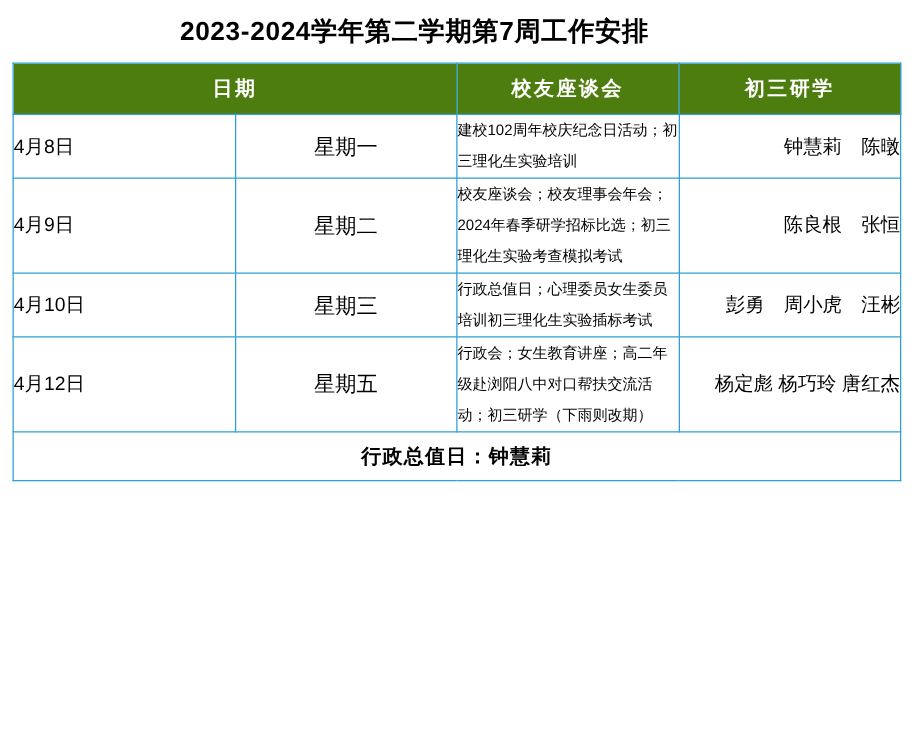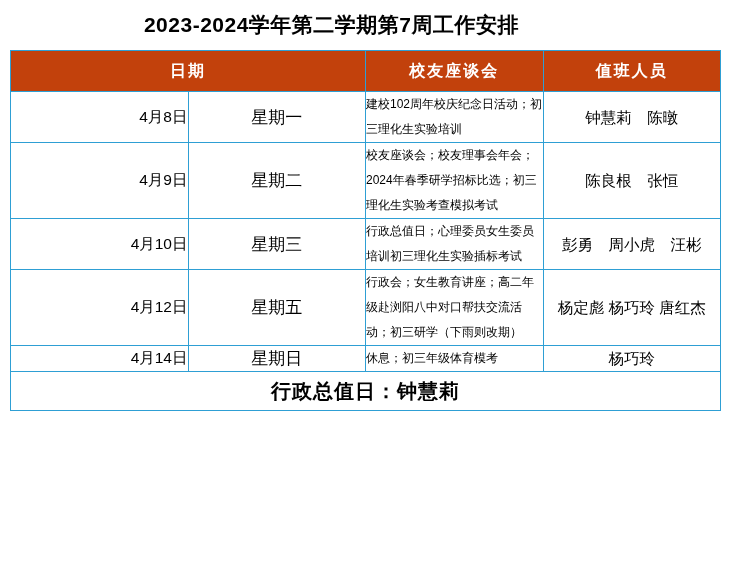--- a/index.html
+++ b/index.html
@@ -34,31 +34,31 @@
     width: 711px;
     margin: 0 10px;
     table-layout: fixed;
   }
   table.schedule td, table.schedule th {
     border: 1px solid #2e9fd4;
     padding: 0;
     vertical-align: middle;
   }
   thead th {
-    background: #c2410c;
+    background: #4d7c0f;
     color: #ffffff;
     font-size: 16px;
     font-weight: bold;
     height: 40px;
     text-align: center;
     letter-spacing: 2px;
   }
   td.date-cell {
     width: 107px;
-    text-align: right;
+    text-align: left;
     font-size: 15.5px;
     padding: 4px 2px;
   }
   td.weekday-cell {
     width: 84px;
     text-align: center;
     font-size: 17px;
     padding: 4px 2px;
   }
   td.detail-cell {
@@ -66,46 +66,46 @@
     font-size: 12px;
     line-height: 25px;
     padding: 6px 8px 6px 10px;
     text-align: left;
   }
   td.duty-cell {
     width: 218px;
     font-size: 15.5px;
     line-height: 25px;
     padding: 6px 8px 6px 10px;
-    text-align: center;
+    text-align: right;
   }
   tfoot td {
     text-align: center;
-    font-size: 20px;
+    font-size: 16px;
     font-weight: bold;
     height: 38px;
     letter-spacing: 1px;
   }
   .footer-strong {
     font-weight: bold;
   }
 </style>
 </head>
 <body>
 
 <div class="page">
 
   <div class="doc-title">2023-2024学年第二学期第7周工作安排</div>
 
   <table class="schedule">
     <thead>
       <tr>
         <th colspan="2">日期</th>
         <th>校友座谈会</th>
-        <th>值班人员</th>
+        <th>初三研学</th>
       </tr>
     </thead>
     <tbody>
       <tr>
         <td class="date-cell">4月8日</td>
         <td class="weekday-cell">星期一</td>
         <td class="detail-cell">建校102周年校庆纪念日活动；初三理化生实验培训</td>
         <td class="duty-cell">钟慧莉　陈暾</td>
       </tr>
       <tr>
@@ -119,26 +119,20 @@
         <td class="weekday-cell">星期三</td>
         <td class="detail-cell">行政总值日；心理委员女生委员培训初三理化生实验插标考试</td>
         <td class="duty-cell">彭勇　周小虎　汪彬</td>
       </tr>
       <tr>
         <td class="date-cell">4月12日</td>
         <td class="weekday-cell">星期五</td>
         <td class="detail-cell">行政会；女生教育讲座；高二年级赴浏阳八中对口帮扶交流活动；初三研学（下雨则改期）</td>
         <td class="duty-cell">杨定彪 杨巧玲 唐红杰</td>
       </tr>
-      <tr>
-        <td class="date-cell">4月14日</td>
-        <td class="weekday-cell">星期日</td>
-        <td class="detail-cell">休息；初三年级体育模考</td>
-        <td class="duty-cell">杨巧玲</td>
-      </tr>
     </tbody>
     <tfoot>
       <tr>
         <td colspan="4" class="footer-strong">行政总值日：钟慧莉</td>
       </tr>
     </tfoot>
   </table>
 
 </div>
 

